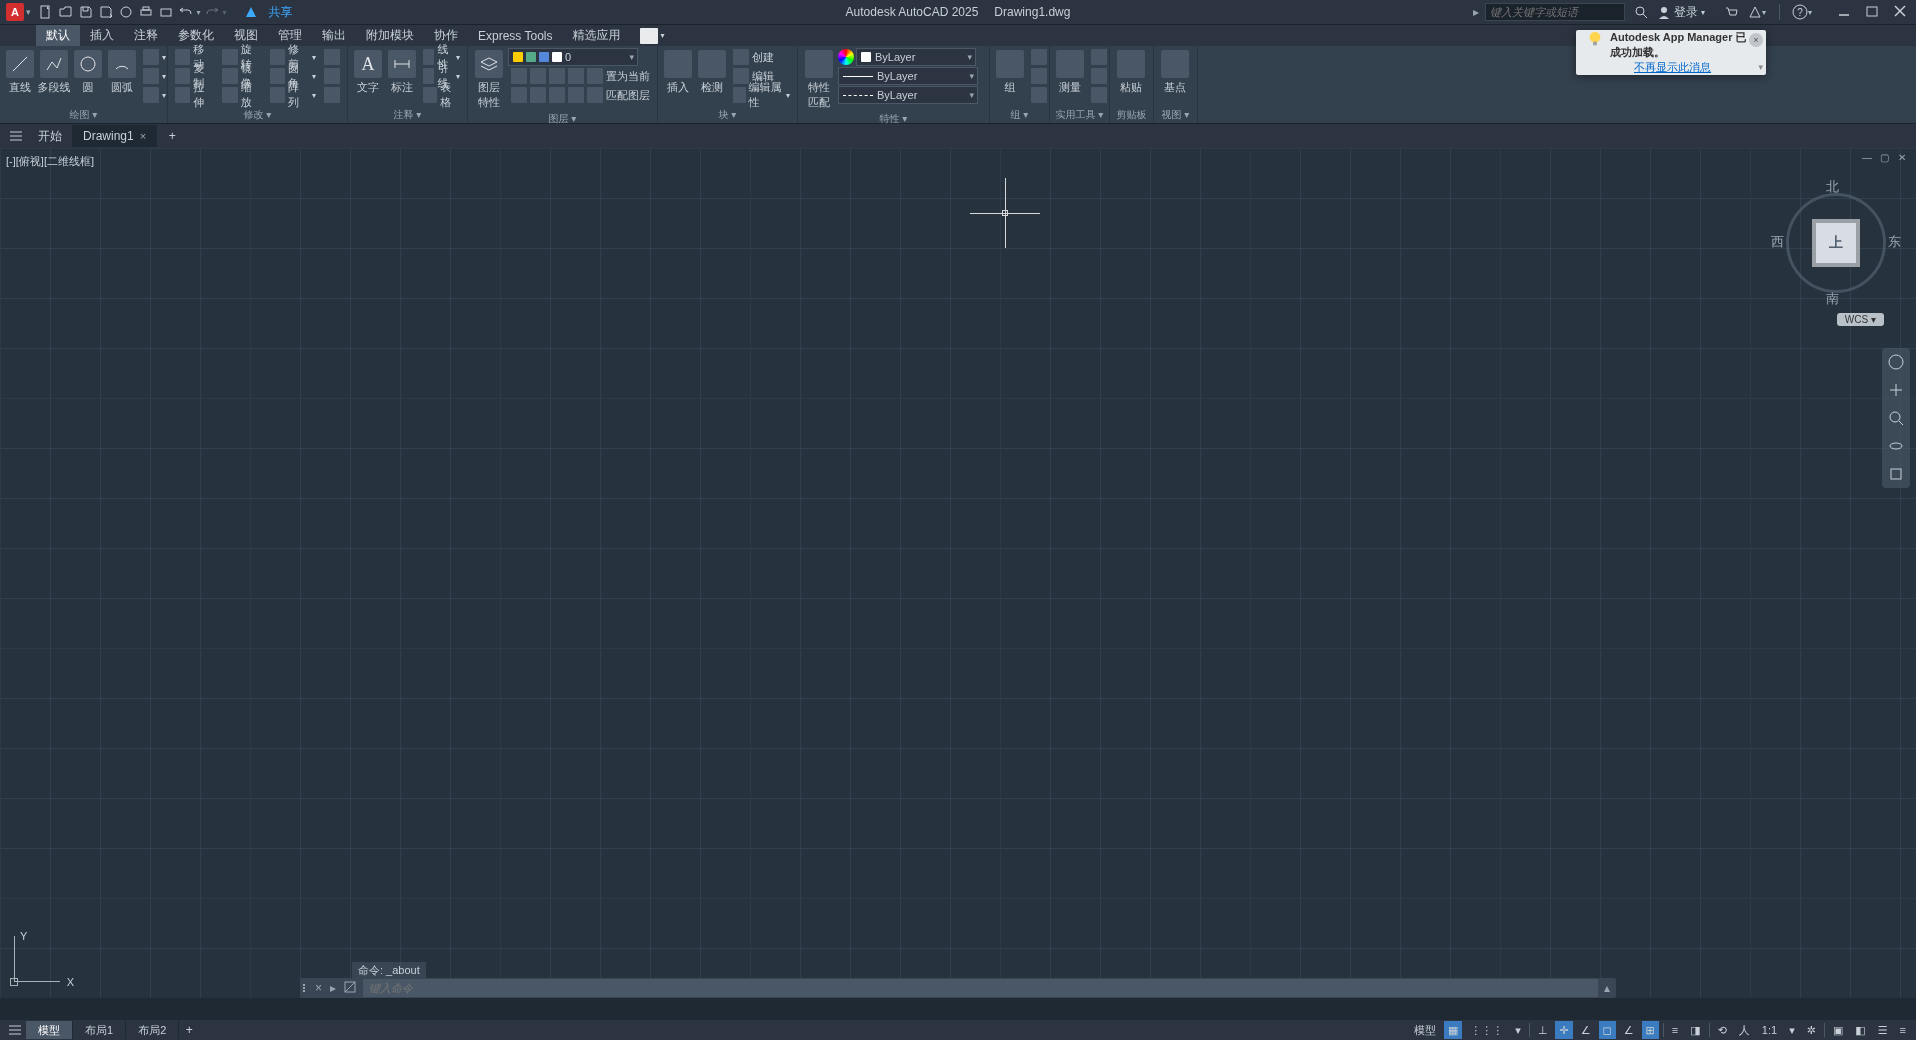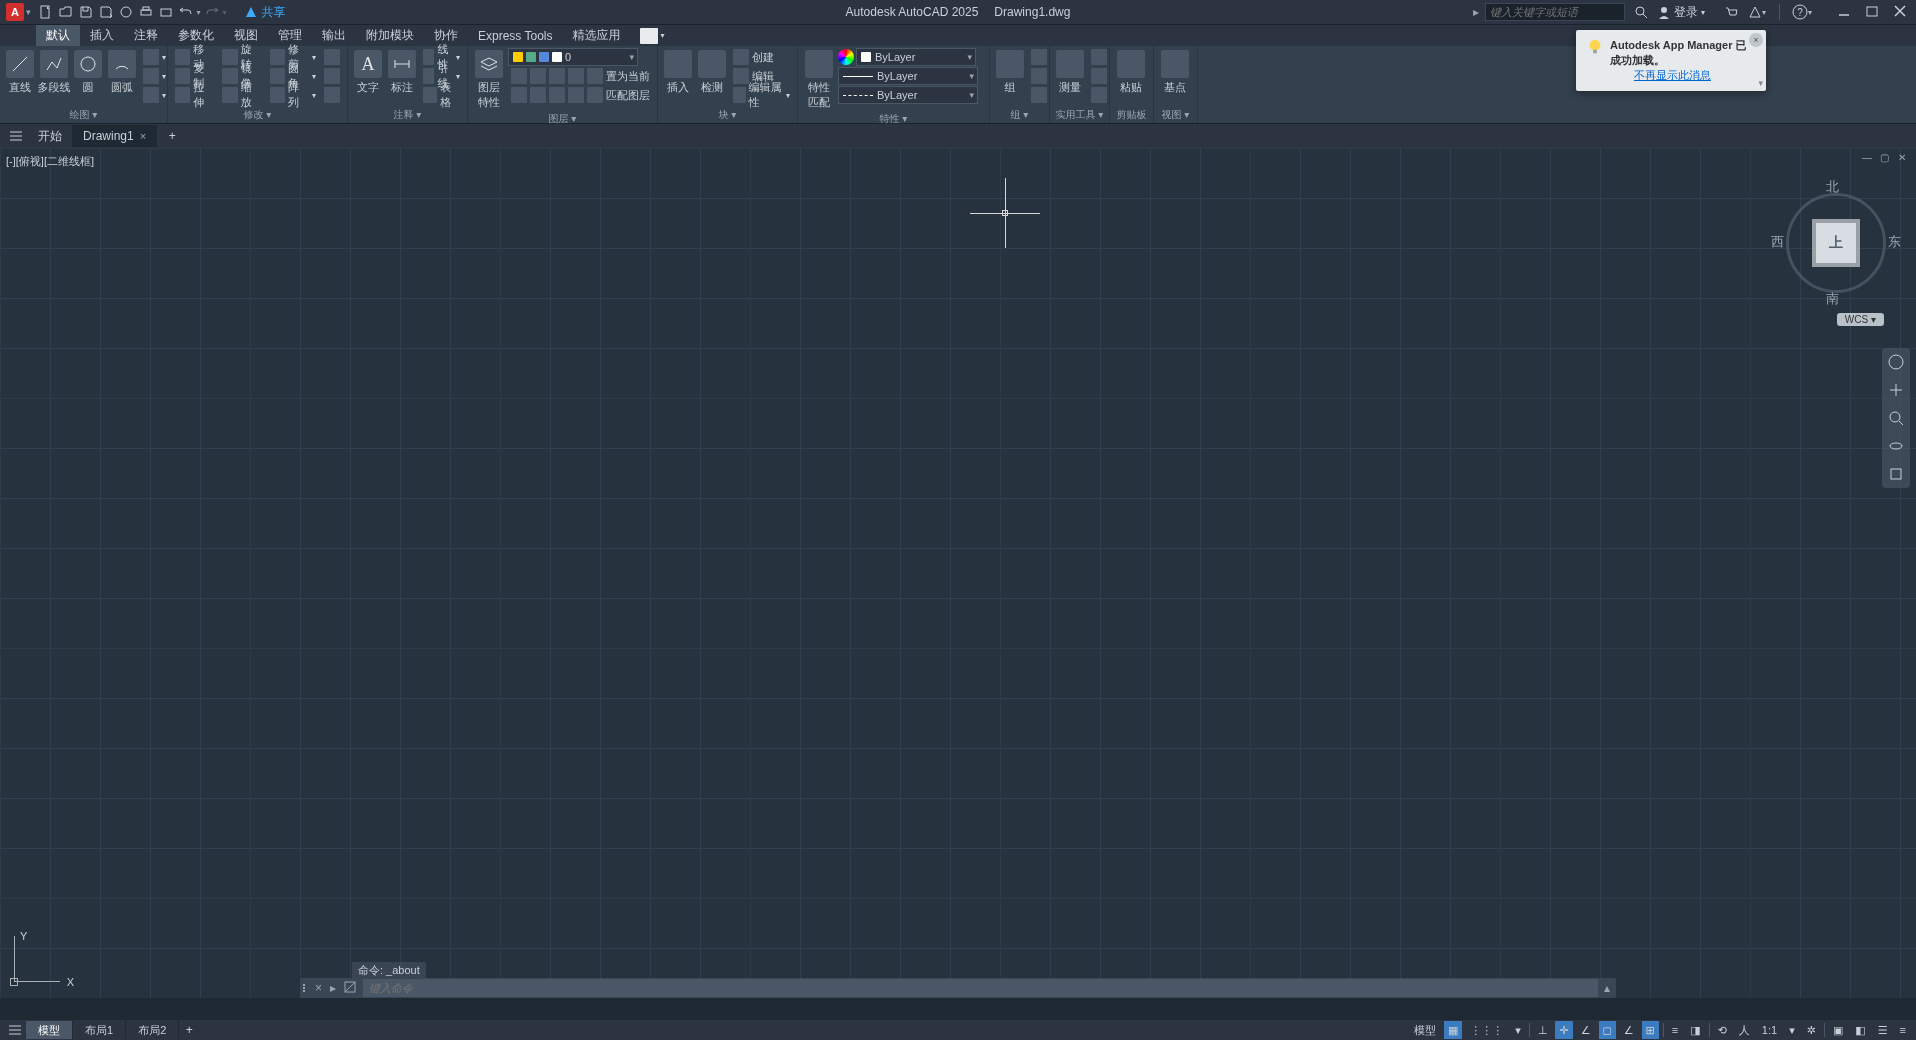--- a/index.html
+++ b/index.html
@@ -1,21 +1,21 @@
 <!DOCTYPE html>
 <html><head>
 <meta charset="utf-8">
 <style>
 * { margin:0; padding:0; box-sizing:border-box; font-family:"Microsoft YaHei",Arial,sans-serif; user-select:none; }
 body { width:1916px; height:1040px; background:#1f2933; color:#c8d0d8; overflow:hidden; font-size:12px; position:relative; }
 .titlebar { height:24px; background:#2b3440; display:flex; align-items:center; position:relative; }
 .app-icon { width:18px; height:18px; background:#d32f2f; border-radius:2px; margin-left:6px; display:flex; align-items:center; justify-content:center; color:#fff; font-weight:bold; font-size:11px; }
 .qat { display:flex; gap:2px; margin-left:6px; align-items:center; }
 .qat-btn { width:18px; height:18px; display:flex; align-items:center; justify-content:center; cursor:pointer; color:#b0bac4; }
-.share { margin-left:18px; color:#3da9fc; cursor:pointer; display:flex; align-items:center; gap:5px; font-size:12px;}
+.share { margin-left:18px; color:#3da9fc; cursor:pointer; display:flex; align-items:center; gap:12px; font-size:12px;}
 .title-center { position:absolute; left:50%; transform:translateX(-50%); display:flex; gap:16px; font-size:12px; color:#c8d0d8;}
 .title-right { position:absolute; right:8px; display:flex; align-items:center; gap:6px; }
 .search-box { width:140px; height:18px; background:#1a222b; border:1px solid #3a4654; color:#6b7884; font-style:italic; padding:0 4px; font-size:11px;}
 .title-btn { width:20px; height:20px; display:flex; align-items:center;justify-content:center; cursor:pointer; color:#b0bac4;}
 .login { color:#c8d0d8; font-size:12px; cursor:pointer; display:flex; align-items:center; gap:3px;}
 .win-controls { display:flex; gap:14px; margin-left:20px;}
 .win-btn { width:14px; height:14px; cursor:pointer; color:#c8d0d8;}
 
 .menubar { height:22px; background:#2b3440; display:flex; align-items:center; padding-left:8px; border-top:1px solid #1a222b;}
 .menu-item { padding:2px 10px; font-size:12px; cursor:pointer; color:#c8d0d8;}
@@ -90,21 +90,21 @@
 .layout-tabs { position:absolute; bottom:0; left:0; right:0; height:20px; background:#2b3440; display:flex; align-items:center; padding-left:4px;}
 .lt-menu { width:22px; display:flex;justify-content:center; cursor:pointer;}
 .lt-tab { height:18px; padding:0 12px; display:flex; align-items:center; cursor:pointer; font-size:11px; border-right:1px solid #1f2933;}
 .lt-tab.active { background:#4a5766; color:#fff;}
 .lt-add { width:20px; display:flex;justify-content:center; cursor:pointer;}
 .status-right { position:absolute; right:6px; display:flex; align-items:center; gap:4px;}
 .sb-item { height:18px; padding:0 4px; display:flex; align-items:center; cursor:pointer; font-size:11px; color:#c8d0d8;}
 .sb-item.active{ background:#3a7cbf;}
 .sb-sep { width:1px; height:14px; background:#4a5766;}
 
-.notif { position:absolute; top:30px; right:150px; width:190px; background:#e6eaed; color:#333; border-radius:2px; padding:8px 10px; font-size:11px; box-shadow:0 2px 8px rgba(0,0,0,.4); display:flex; gap:6px;}
+.notif { position:absolute; top:30px; right:150px; width:190px; background:#e6eaed; color:#333; border-radius:2px; padding:0 10px; font-size:11px; box-shadow:0 2px 8px rgba(0,0,0,.4); display:flex; gap:6px;}
 .notif-bulb { width:18px; height:18px; flex-shrink:0;}
 .notif-close { position:absolute; top:3px; right:3px; width:14px; height:14px; background:#c0c6cc; border-radius:50%; display:flex;align-items:center;justify-content:center; font-size:9px; color:#555; cursor:pointer;}
 .notif-link { color:#0066cc; text-decoration:underline; cursor:pointer;margin-left:24px;}
 .notif-expand { position:absolute; bottom:3px; right:3px; font-size:9px; color:#888; cursor:pointer;}
 
 svg { display:block;}
 </style>
 </head>
 <body>
 

